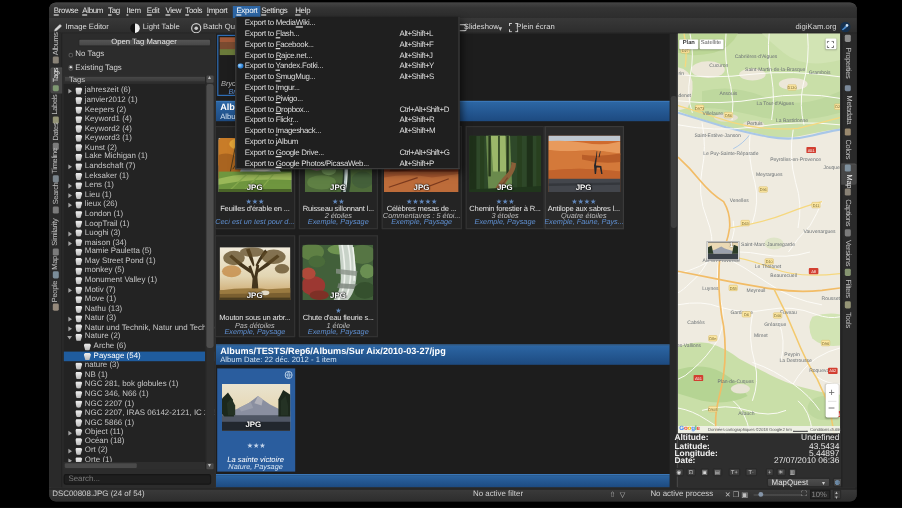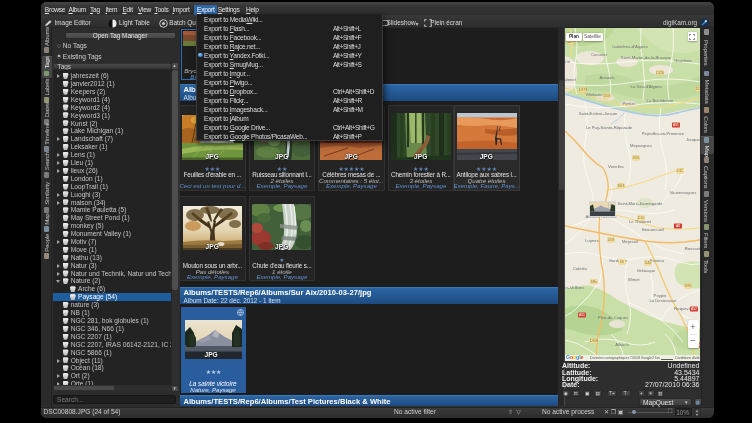--- a/index.html
+++ b/index.html
@@ -202,21 +202,20 @@
     </svg>
 <div class="ab" style="left:140.5px;top:65px;width:15px;font-size:6.2px;font-style:italic;color:#b8b8b8;text-align:right;overflow:hidden;white-space:nowrap;">Bryc</div>
 <div class="ab" style="left:140.5px;top:70.5px;width:15px;font-size:6.2px;font-style:italic;color:#5f8fd0;text-align:right;overflow:hidden;white-space:nowrap;">Br</div>
 <div class="ab" style="left:139px;top:81.5px;width:377.5px;height:17.0px;background:linear-gradient(#2c66a4,#1d4a80);border-top:1px solid #3a77b8;"></div>
 <div class="ab" style="left:142.5px;top:83.0px;font-size:7.6px;font-weight:bold;color:#fff;white-space:nowrap;">Albums/TESTS/Rep6/Albums/Bryce/2012-12-22</div>
 <div class="ab" style="left:142.5px;top:92.0px;font-size:6.4px;color:#cfe0f0;white-space:nowrap;">Album Date: 22 déc. 2012 - 1 item</div>
 <div class="ab" style="left:139px;top:284.5px;width:377.5px;height:17.0px;background:linear-gradient(#2c66a4,#1d4a80);border-top:1px solid #3a77b8;"></div>
 <div class="ab" style="left:142.5px;top:286.0px;font-size:7.6px;font-weight:bold;color:#fff;white-space:nowrap;">Albums/TESTS/Rep6/Albums/Sur Aix/2010-03-27/jpg</div>
 <div class="ab" style="left:142.5px;top:295.0px;font-size:6.4px;color:#cfe0f0;white-space:nowrap;">Album Date: 22 déc. 2012 - 1 item</div>
 <div class="ab" style="left:139px;top:393px;width:377.5px;height:10.5px;background:linear-gradient(#2c66a4,#1d4a80);border-top:1px solid #3a77b8;"></div>
-<div class="ab" style="left:142.5px;top:394.5px;font-size:7.6px;font-weight:bold;color:#fff;white-space:nowrap;">Albums/TESTS/Rep6/Albums/Test Pictures/Black &amp; White</div>
 <div class="ab" style="left:138.2px;top:102.5px;width:66.4px;height:86px;background:#242424;border:1px solid #323232;"></div>
 <div class="ab" style="left:207.7px;top:102.5px;width:66.4px;height:86px;background:#242424;border:1px solid #323232;"></div>
 <div class="ab" style="left:277.2px;top:102.5px;width:66.4px;height:86px;background:#242424;border:1px solid #323232;"></div>
 <div class="ab" style="left:346.7px;top:102.5px;width:66.4px;height:86px;background:#242424;border:1px solid #323232;"></div>
 <div class="ab" style="left:412.3px;top:102.5px;width:66.4px;height:86px;background:#242424;border:1px solid #323232;"></div>
 <div class="ab" style="left:138.2px;top:193.6px;width:66.4px;height:85.8px;background:#242424;border:1px solid #323232;"></div>
 <div class="ab" style="left:207.7px;top:193.6px;width:66.4px;height:85.8px;background:#242424;border:1px solid #323232;"></div>
 <div class="ab" style="left:412.5px;top:102.5px;width:66px;height:86px;background:#2a2a2a;border:1px solid #3a3a3a;"></div>
 <svg class="ab" style="left:140.9px;top:112.5px" width="61" height="45" viewBox="0 0 61 45">
       <rect width="61" height="45" fill="#aab2b8"></rect>

